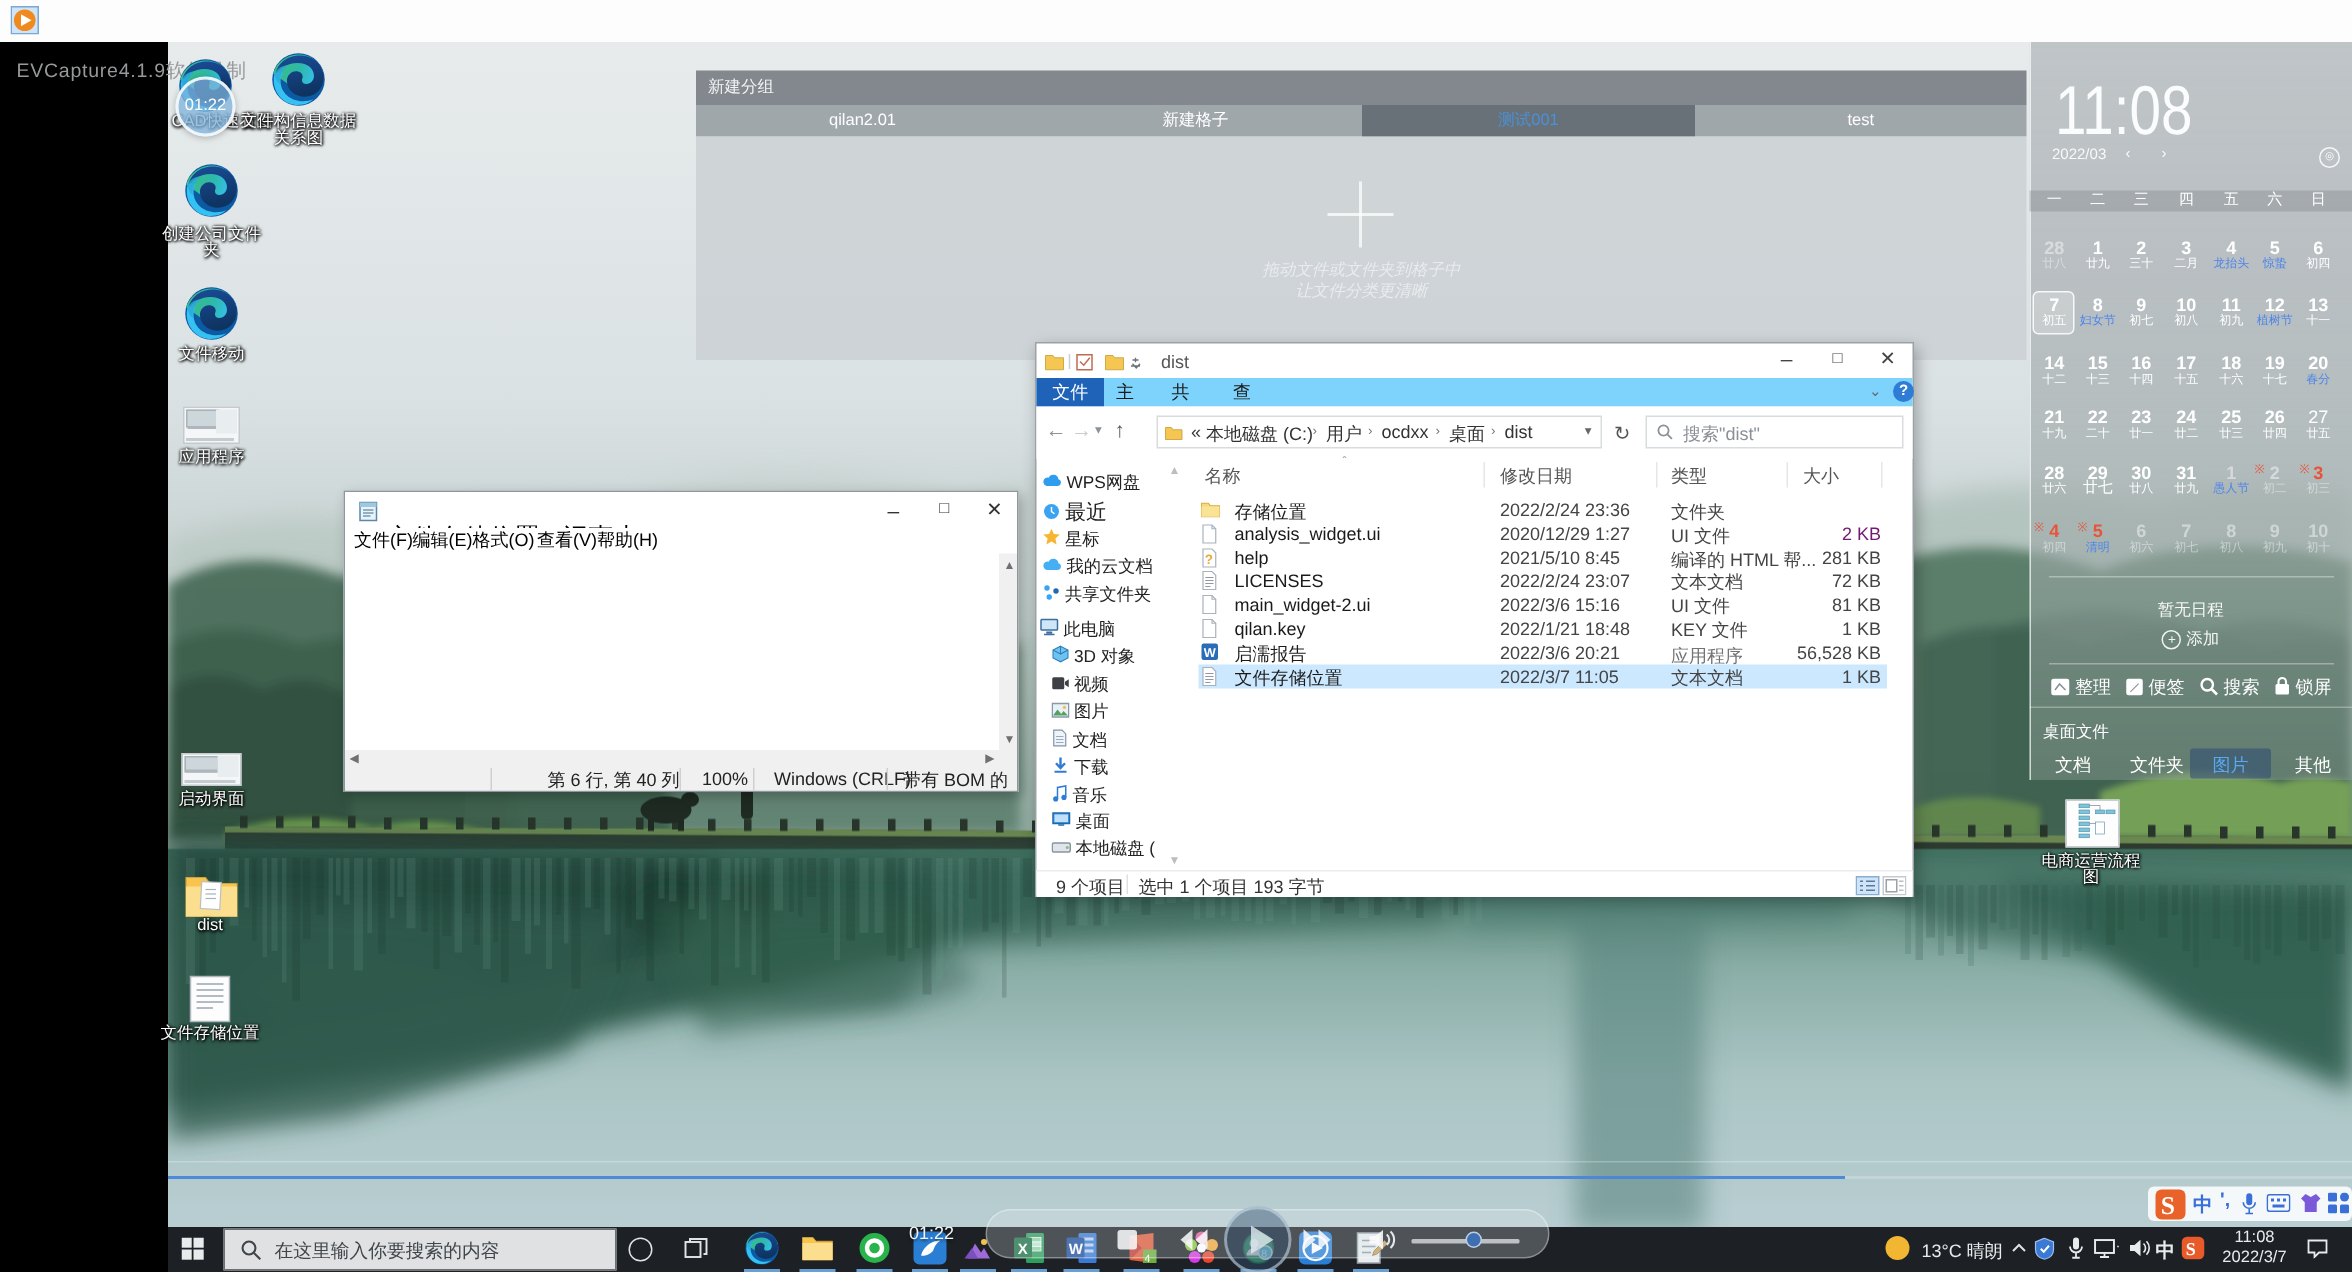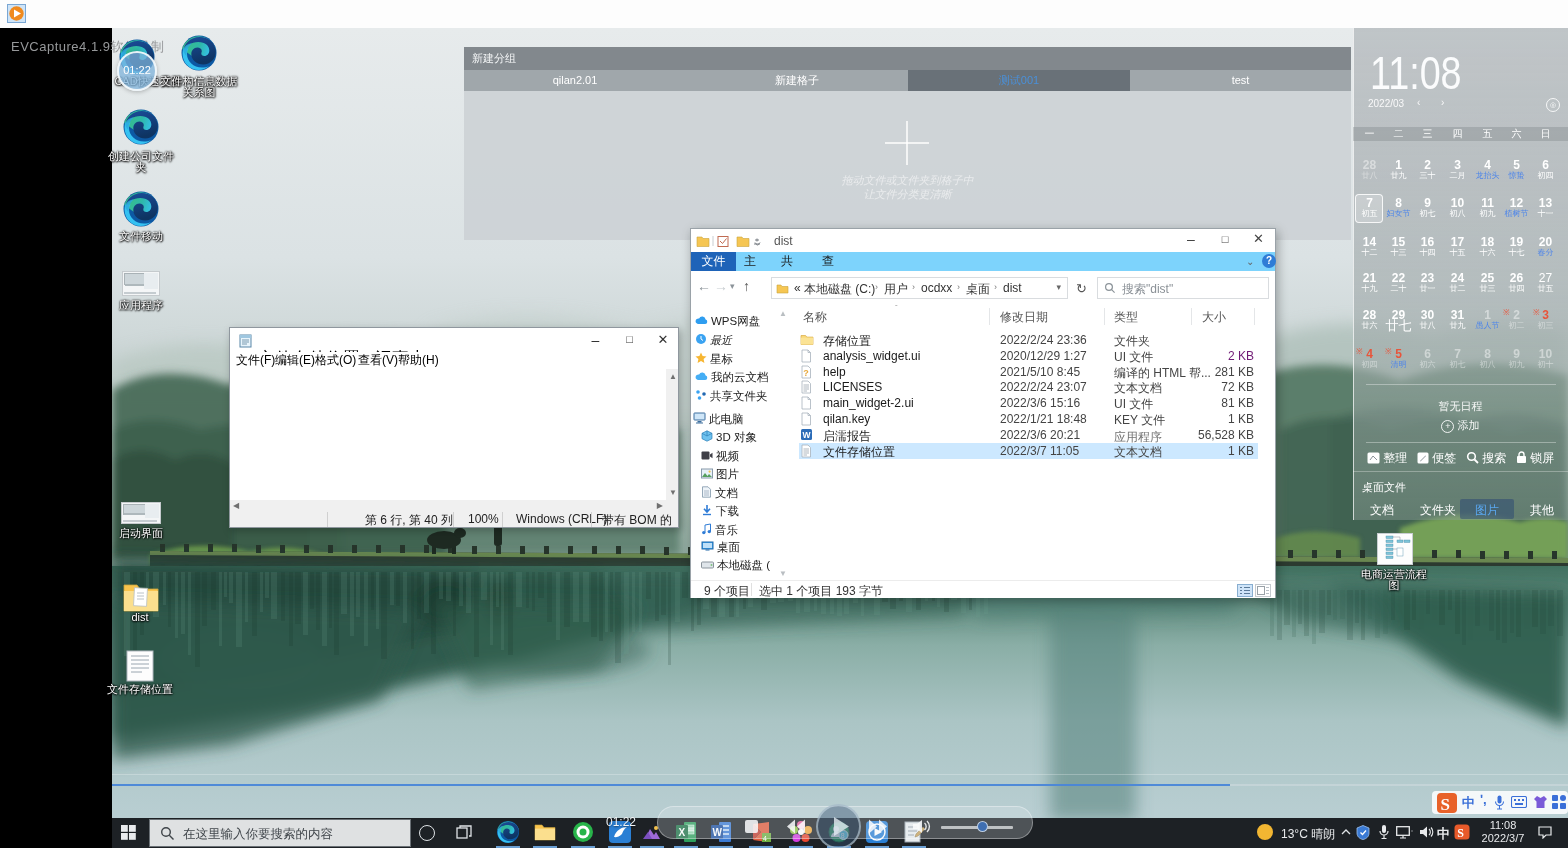--- a/index.html
+++ b/index.html
@@ -592,21 +592,21 @@
   </div>
  </div>
 
  <div id="navpane" class="abs" style="left:0;top:77px;width:94px;height:274px;overflow:hidden;">
       <div style="position:absolute;left:4px;top:8px;width:94px;height:13px;white-space:nowrap;"><span style="display:inline-block;vertical-align:middle;margin-right:3px;"><svg width="13" height="11" viewBox="0 0 13 11">
             <path d="M3.5,9 a2.8,2.8 0 1 1 0.6-5.5 a3.4,3.4 0 0 1 6.5,1 a2.3,2.3 0 0 1-0.4,4.5 z" fill="#2e9df0"></path>
           </svg></span><span style="font-size:11.5px;color:#222;vertical-align:middle;">WPS网盘</span></div>
 <div style="position:absolute;left:4px;top:27px;width:94px;height:13px;white-space:nowrap;"><span style="display:inline-block;vertical-align:middle;margin-right:3px;"><svg width="12" height="12" viewBox="0 0 12 12">
             <circle cx="6" cy="6" r="5" fill="#3aa3f2"></circle>
             <path d="M6,3 L6,6 L8,7.5" stroke="#fff" stroke-width="1" fill="none"></path>
-          </svg></span><span style="font-size:11px;color:#222;vertical-align:middle;font-style:italic;">最近</span></div>
+          </svg></span><span style="font-size:14px;color:#222;vertical-align:middle;">最近</span></div>
 <div style="position:absolute;left:4px;top:46px;width:94px;height:13px;white-space:nowrap;"><span style="display:inline-block;vertical-align:middle;margin-right:3px;"><svg width="12" height="12" viewBox="0 0 12 12">
             <path d="M6,0.5 L7.6,4 L11.5,4.4 L8.6,7 L9.4,11 L6,9 L2.6,11 L3.4,7 L0.5,4.4 L4.4,4 Z" fill="#f7b632"></path>
           </svg></span><span style="font-size:11.5px;color:#222;vertical-align:middle;">星标</span></div>
 <div style="position:absolute;left:4px;top:64px;width:94px;height:13px;white-space:nowrap;"><span style="display:inline-block;vertical-align:middle;margin-right:3px;"><svg width="13" height="11" viewBox="0 0 13 11">
             <path d="M3.5,9 a2.8,2.8 0 1 1 0.6-5.5 a3.4,3.4 0 0 1 6.5,1 a2.3,2.3 0 0 1-0.4,4.5 z" fill="#45aef5"></path>
           </svg></span><span style="font-size:11.5px;color:#222;vertical-align:middle;">我的云文档</span></div>
 <div style="position:absolute;left:4px;top:83px;width:94px;height:13px;white-space:nowrap;"><span style="display:inline-block;vertical-align:middle;margin-right:3px;"><svg width="12" height="12" viewBox="0 0 12 12">
             <circle cx="3" cy="3" r="1.8" fill="#3aa3f2"></circle>
             <circle cx="9" cy="5" r="1.8" fill="#2268b2"></circle>
             <circle cx="4.5" cy="9" r="1.8" fill="#3aa3f2"></circle>
@@ -856,21 +856,21 @@
     <div style="position:absolute;left:88px;top:256px;width:33px;text-align:center;font-size:8px;color:#ffffff;line-height:10px;">廿二</div>
     <div style="position:absolute;left:120px;top:244px;width:29px;text-align:center;font-size:12px;font-weight:bold;color:#ffffff;line-height:12px;">25</div>
     <div style="position:absolute;left:118px;top:256px;width:33px;text-align:center;font-size:8px;color:#ffffff;line-height:10px;">廿三</div>
     <div style="position:absolute;left:149px;top:244px;width:29px;text-align:center;font-size:12px;font-weight:bold;color:#ffffff;line-height:12px;">26</div>
     <div style="position:absolute;left:147px;top:256px;width:33px;text-align:center;font-size:8px;color:#ffffff;line-height:10px;">廿四</div>
     <div style="position:absolute;left:178px;top:244px;width:29px;text-align:center;font-size:12px;font-weight:normal;color:#ffffff;line-height:12px;">27</div>
     <div style="position:absolute;left:176px;top:256px;width:33px;text-align:center;font-size:8px;color:#ffffff;line-height:10px;">廿五</div>
     <div style="position:absolute;left:2px;top:281px;width:29px;text-align:center;font-size:12px;font-weight:bold;color:#ffffff;line-height:12px;">28</div>
     <div style="position:absolute;left:-0px;top:293px;width:33px;text-align:center;font-size:8px;color:#ffffff;line-height:10px;">廿六</div>
     <div style="position:absolute;left:31px;top:281px;width:29px;text-align:center;font-size:12px;font-weight:bold;color:#ffffff;line-height:12px;">29</div>
-    <div style="position:absolute;left:29px;top:293px;width:33px;text-align:center;font-size:13px;color:#ffffff;line-height:10px;">廿七</div>
+    <div style="position:absolute;left:29px;top:293px;width:33px;text-align:center;font-size:10px;color:#ffffff;line-height:10px;">廿七</div>
     <div style="position:absolute;left:60px;top:281px;width:29px;text-align:center;font-size:12px;font-weight:bold;color:#ffffff;line-height:12px;">30</div>
     <div style="position:absolute;left:58px;top:293px;width:33px;text-align:center;font-size:8px;color:#ffffff;line-height:10px;">廿八</div>
     <div style="position:absolute;left:90px;top:281px;width:29px;text-align:center;font-size:12px;font-weight:bold;color:#ffffff;line-height:12px;">31</div>
     <div style="position:absolute;left:88px;top:293px;width:33px;text-align:center;font-size:8px;color:#ffffff;line-height:10px;">廿九</div>
     <div style="position:absolute;left:120px;top:281px;width:29px;text-align:center;font-size:12px;font-weight:bold;color:rgba(255,255,255,0.45);line-height:12px;">1</div>
     <div style="position:absolute;left:118px;top:293px;width:33px;text-align:center;font-size:8px;color:#4f86e8;line-height:10px;">愚人节</div>
     <div style="position:absolute;left:149px;top:281px;width:29px;text-align:center;font-size:12px;font-weight:bold;color:rgba(255,255,255,0.45);line-height:12px;">2</div>
     <div style="position:absolute;left:147px;top:293px;width:33px;text-align:center;font-size:8px;color:rgba(255,255,255,0.45);line-height:10px;">初二</div>
     <div style="position:absolute;left:150px;top:278px;font-size:8px;color:#e8543a;">※</div>
     <div style="position:absolute;left:178px;top:281px;width:29px;text-align:center;font-size:12px;font-weight:bold;color:#e8543a;line-height:12px;">3</div>

